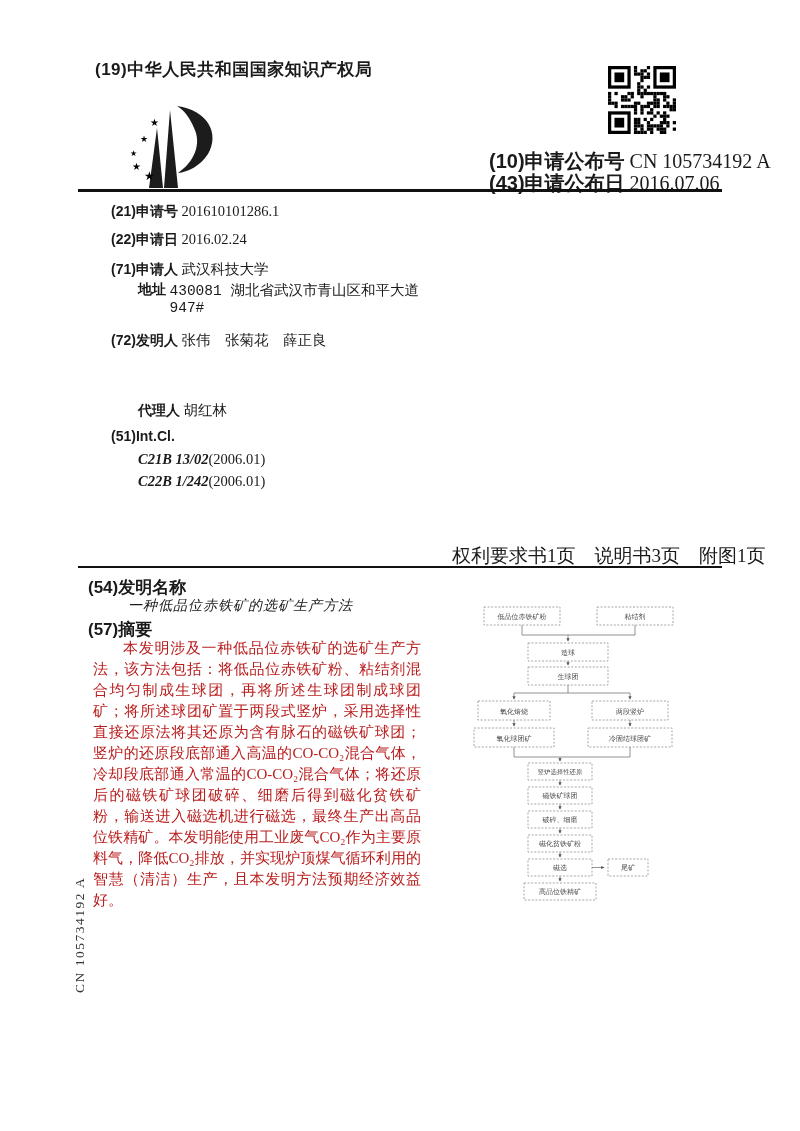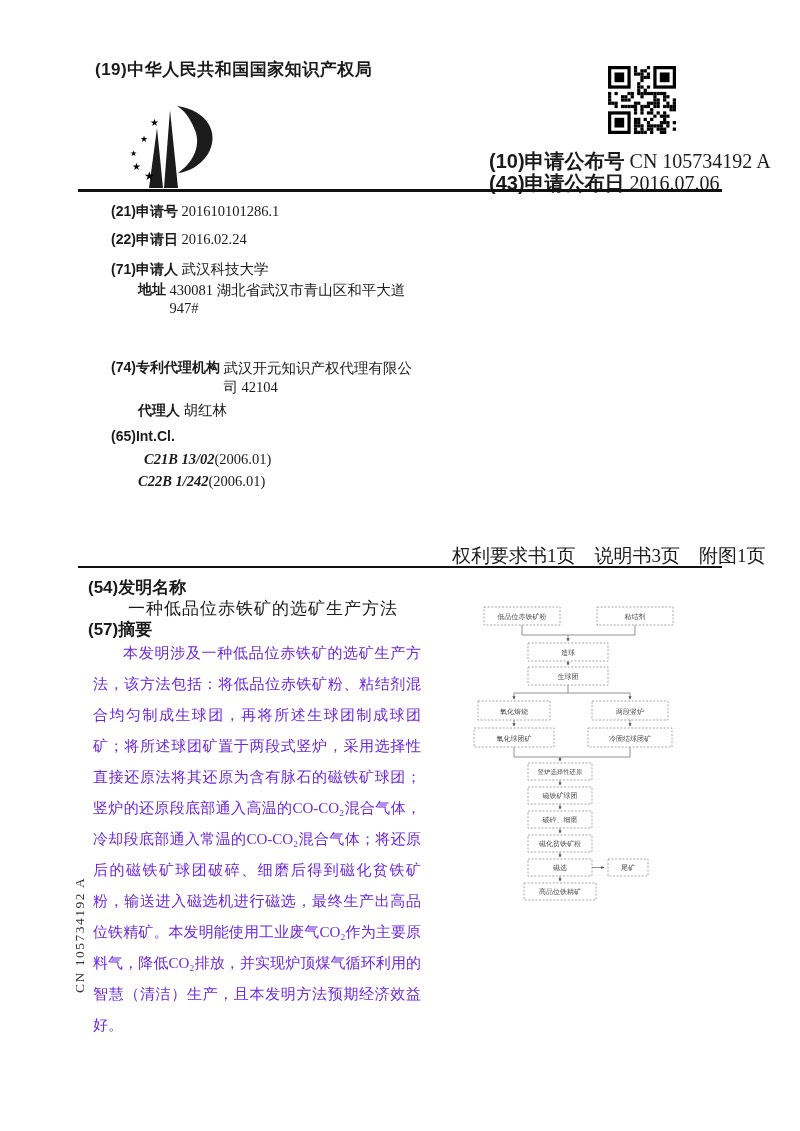--- a/index.html
+++ b/index.html
@@ -11,29 +11,29 @@
   .abs{position:absolute;}
   .office{left:95px;top:58px;font-size:17px;letter-spacing:.5px;}
   .doctype{left:299px;top:110px;font-size:23px;letter-spacing:1px;}
   .pubrow{font-size:20px;white-space:nowrap;}
   .pubrow .lab{font-family:"Liberation Sans","DejaVu Sans",sans-serif;font-weight:700;}
   .pubrow .val{font-family:"Liberation Serif","DejaVu Serif",serif;font-weight:400;}
   .rule{position:absolute;left:78px;width:644px;background:#111;}
   .biblio-row{position:absolute;left:95px;font-size:14px;white-space:nowrap;margin-left:16px;}
   .biblio-row .lab{font-size:14px;}
   .biblio-row .val{font-size:14.5px;}
-  .wrapval{white-space:normal;display:inline-block;vertical-align:top;}
+  .wrapval{white-space:normal;display:inline-block;vertical-align:top;font-family:Liberation Mono, monospace;}
   .intcl-entry{font-style:italic;font-weight:700;font-size:14.5px;}
   .intcl-year{font-style:normal;font-weight:400;}
   .pagesinfo{left:452px;top:543px;font-size:19px;}
   .sec-label{font-size:17px;}
-  .title-val{font-size:17px;letter-spacing:1px;}
+  .title-val{font-size:14px;letter-spacing:1px;font-style:italic;}
   .abstract{
-    left:93px;top:638px;width:328px;font-size:15px;line-height:31px;
-    text-align:justify;text-indent:2em;color:#6d28d9;
+    left:93px;top:638px;width:328px;font-size:15px;line-height:21px;
+    text-align:justify;text-indent:2em;color:#b91c1c;
   }
   .side-code{
     left:72px;top:993px;transform:rotate(-90deg);transform-origin:left top;
     font-size:13.5px;letter-spacing:1.5px;white-space:nowrap;color:#333;
   }
   .flow{left:472px;top:601px;}
   .flow text{font-family:"Liberation Sans","DejaVu Sans",sans-serif;fill:#4a4a4a;}
   .flow rect{fill:#ffffff;stroke:#8f8f8f;stroke-width:.8;stroke-dasharray:2 1.6;}
   .flow line, .flow polyline{stroke:#777;stroke-width:.8;fill:none;}
   .qr{left:608px;top:66px;}
@@ -218,34 +218,34 @@
 
   <div class="biblio-row" style="top:260px;">
     <span class="lab hei">(71)申请人</span>
     <span class="val">武汉科技大学</span>
   </div>
   <div class="biblio-row" style="top:281px;left:122px;">
     <span class="lab hei">地址</span>
     <span class="val wrapval" style="width:255px;">430081 湖北省武汉市青山区和平大道947#</span>
   </div>
 
-
-  <div class="biblio-row" style="top:359px;">
-    <span class="lab hei">(74)专利代理机构</span>
-    <span class="val wrapval" style="width:192px;">武汉开元知识产权代理有限公司 42104</span>
-  </div>
+  <div class="biblio-row" style="top:331px;">
+    <span class="lab hei">(72)发明人</span>
+    <span class="val">张伟　张菊花　薛正良</span>
+  </div>
+
   <div class="biblio-row" style="top:401px;left:122px;">
     <span class="lab hei">代理人</span>
     <span class="val">胡红林</span>
   </div>
 
   <div class="biblio-row" style="top:428px;">
-    <span class="lab hei">(65)Int.Cl.</span>
-  </div>
-  <div class="biblio-row" style="top:451px;left:128px;">
+    <span class="lab hei">(51)Int.Cl.</span>
+  </div>
+  <div class="biblio-row" style="top:451px;left:122px;">
     <span class="intcl-entry">C21B 13/02</span><span class="intcl-entry intcl-year">(2006.01)</span>
   </div>
   <div class="biblio-row" style="top:473px;left:122px;text-align:right;">
     <span class="intcl-entry">C22B 1/242</span><span class="intcl-entry intcl-year">(2006.01)</span>
   </div>
 
   <div class="abs pagesinfo">权利要求书1页　说明书3页　附图1页</div>
 
   <div class="rule" style="top:566px;height:2px;"></div>
 

